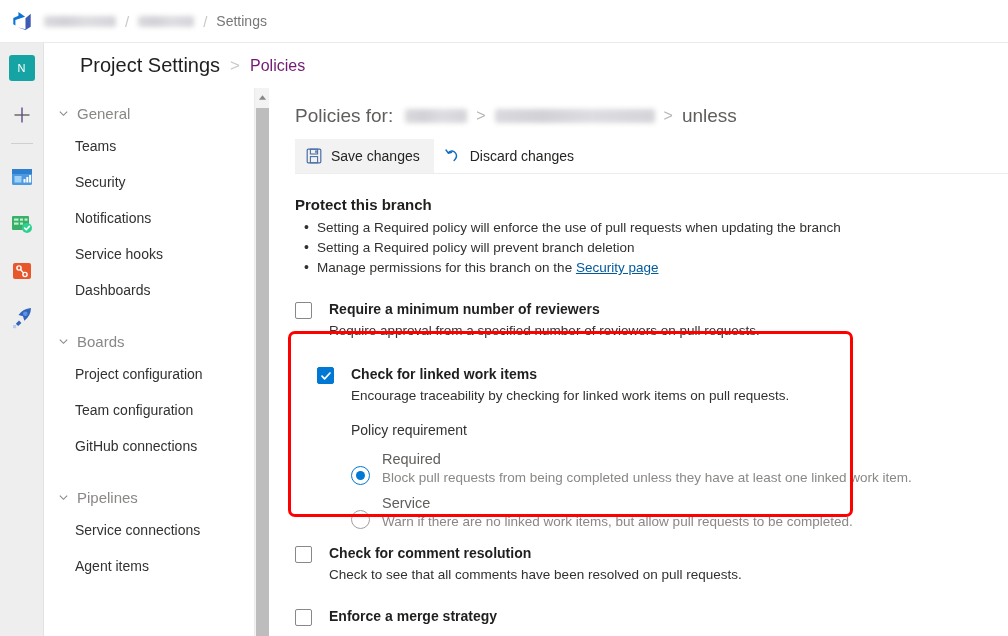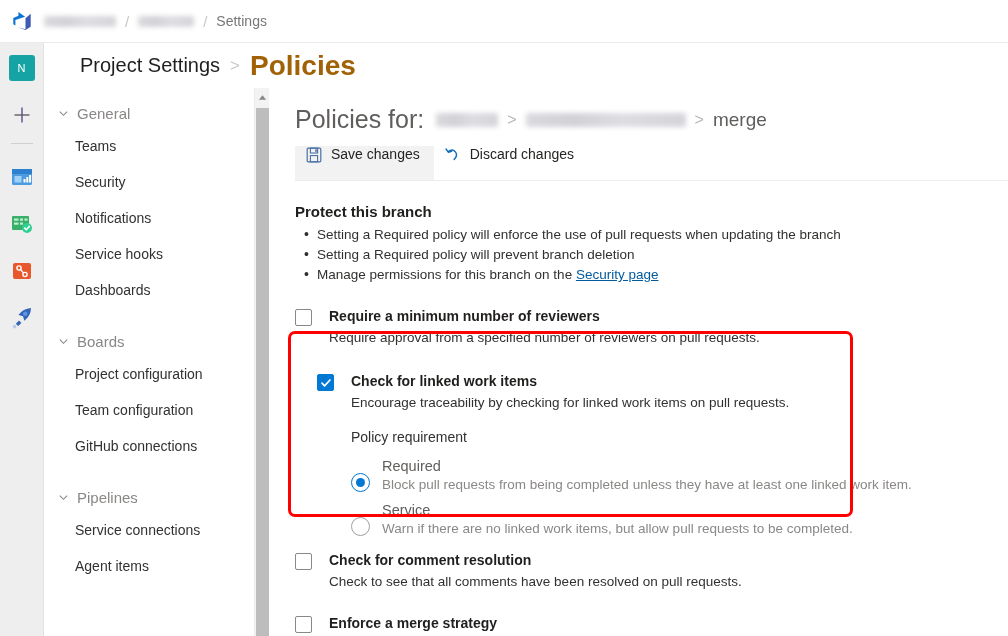--- a/index.html
+++ b/index.html
@@ -41,21 +41,21 @@
   .rail-div { width: 22px; height: 1px; background: #cfcfcf; margin-top: 14px; }
   .rail-icon { width: 28px; height: 28px; margin-top: 19px; display:flex; align-items:center; justify-content:center; }
 
   
   .page-head {
     position: absolute; left: 44px; top: 43px; width: 964px; height: 45px;
     background: #ffffff; display: flex; align-items: center; padding-left: 36px;
   }
   .page-head .h1 { font-size: 20px; color: #1f1f1f; font-weight: 400; }
   .page-head .sep { color: #c8c8c8; font-size: 17px; padding: 0 10px; }
-  .page-head .h1b { font-size: 28px; color: #a16207; font-weight: 700; }
+  .page-head .h1b { font-size: 16px; color: #701a75; font-weight: 400; }
 
   
   .nav {
     position: absolute; left: 44px; top: 88px; width: 210px; height: 548px;
     background: #ffffff; overflow: hidden; padding-top: 10px;
   }
   .nav-group-head {
     display: flex; align-items: center; height: 30px; padding-left: 12px;
     color: #8a8886; font-size: 15px;
   }
@@ -78,27 +78,27 @@
     position: absolute; left: 1px; top: 20px; width: 13px; height: 528px;
     background: #bdbdbd; border-radius: 0;
   }
 
   
   .main {
     position: absolute; left: 269px; top: 88px; width: 739px; height: 548px;
     background: #ffffff; overflow: hidden; padding-left: 26px;
   }
   .policies-for { display: flex; align-items: center; margin-top: 17px; }
-  .pf-label { font-size: 25px; color: #605e5c; font-weight: 400; }
+  .pf-label { font-size: 19px; color: #605e5c; font-weight: 400; }
   .pf-sep { color: #b5b5b5; font-size: 16px; padding: 0 9px; }
   .pf-last { font-size: 19px; color: #605e5c; }
 
   .toolbar { display: flex; align-items: center; margin-top: 12px; border-bottom: 1px solid #ededed; width: 713px; }
   .tb-btn {
-    display: flex; align-items: flex-start; gap: 9px; height: 34px; padding: 0 14px 0 10px;
+    display: flex; align-items: center; gap: 9px; height: 34px; padding: 0 14px 0 10px;
     font-size: 14px; color: #252423; cursor: pointer;
   }
   .tb-btn.hover { background: #f2f2f2; }
   .tb-ico { width: 17px; height: 17px; display:flex; align-items:center; justify-content:center; }
 
   .sec-title { font-size: 15px; font-weight: bold; color: #201f1e; margin-top: 22px; }
   .bullets { margin: 5px 0 0 0; list-style: none; }
   .bullets li { position: relative; padding-left: 22px; font-size: 13.5px; color: #323130; line-height: 20px; }
   .bullets li:before {
     content: "\2022"; position: absolute; left: 9px; top: -1px; color: #323130; font-size: 14px;
@@ -293,21 +293,21 @@
 </div>
 
 <div class="main">
 
   <div class="policies-for">
     <span class="pf-label">Policies for:</span>
     <span class="blur-chip" style="width:62px;height:14px;margin-left:12px"></span>
     <span class="pf-sep">&gt;</span>
     <span class="blur-chip" style="width:160px;height:14px"></span>
     <span class="pf-sep">&gt;</span>
-    <span class="pf-last">merge</span>
+    <span class="pf-last">unless</span>
   </div>
 
   <div class="toolbar">
     <div class="tb-btn hover">
       <span class="tb-ico">
         <svg width="16" height="16" viewBox="0 0 16 16">
           <rect x="1.2" y="1.2" width="13.6" height="13.6" rx="1" fill="none" stroke="#4a6fa5" stroke-width="1.2"></rect>
           <rect x="4.4" y="1.2" width="7.2" height="4.8" fill="none" stroke="#4a6fa5" stroke-width="1.1"></rect>
           <rect x="4.4" y="8.6" width="7.2" height="6.2" fill="none" stroke="#4a6fa5" stroke-width="1.1"></rect>
           <rect x="9.2" y="2.4" width="1.6" height="2.4" fill="#4a6fa5"></rect>

